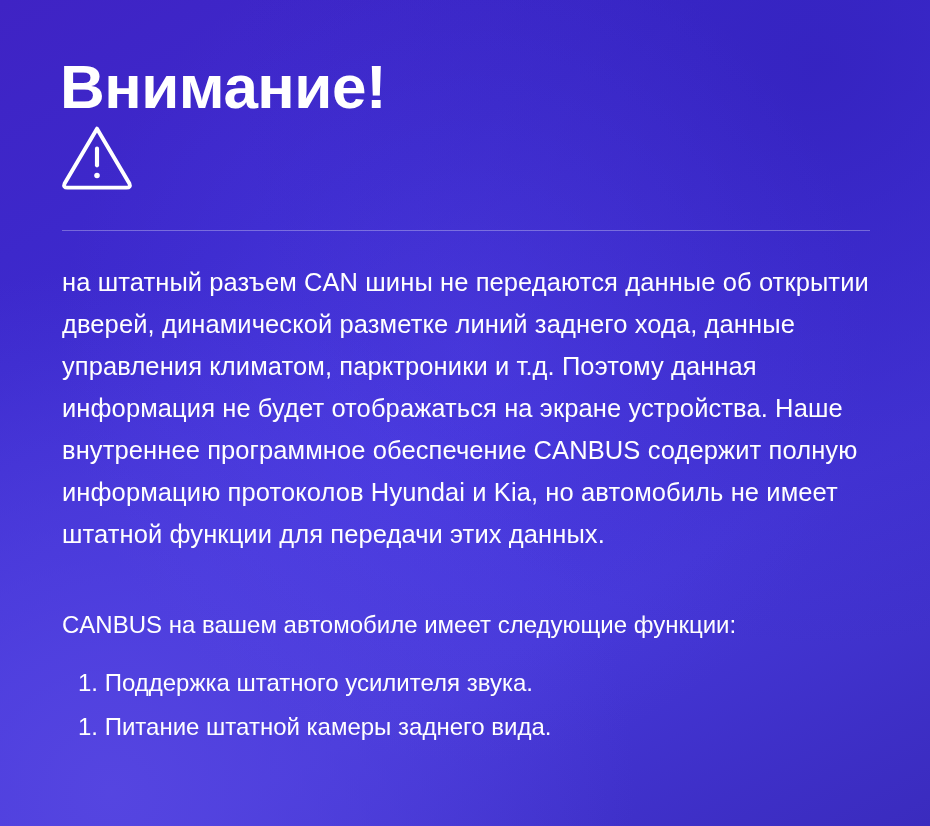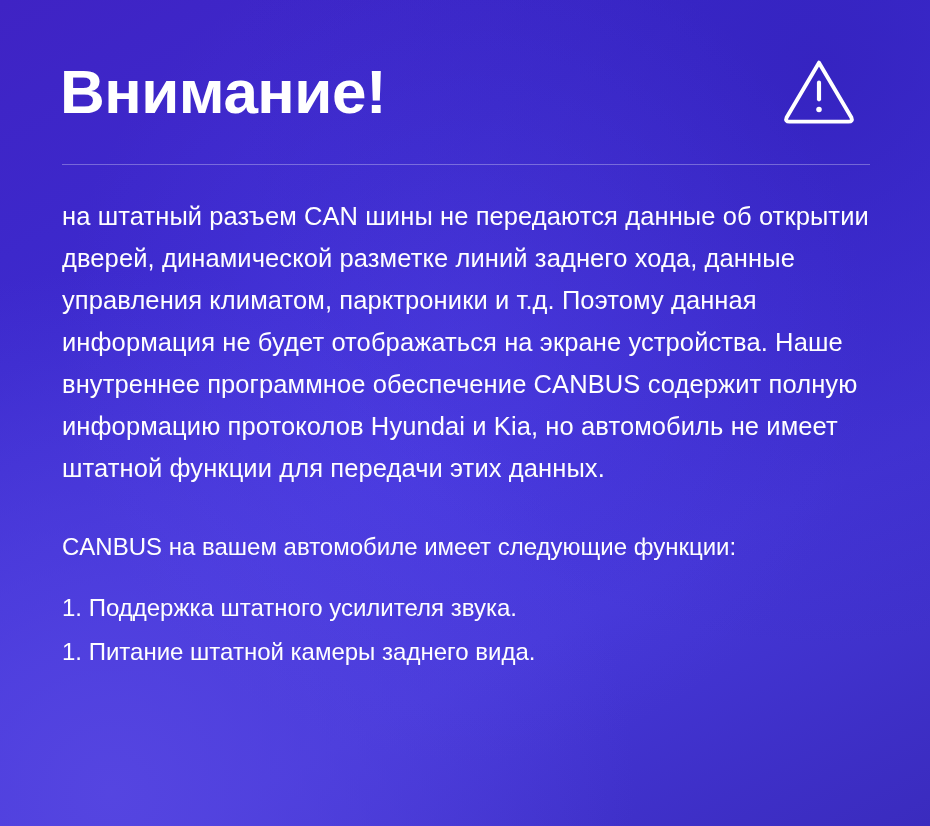--- a/index.html
+++ b/index.html
@@ -28,23 +28,23 @@
   .poster::after {
     content: "";
     position: absolute;
     left: 0; top: 0; right: 0; bottom: 0;
     background: radial-gradient(ellipse at 50% 42%, rgba(110, 95, 255, 0.18) 0%, rgba(0,0,0,0) 62%);
     pointer-events: none;
   }
   .header-row {
     position: relative;
     display: flex;
-    align-items: center;
     justify-content: space-between;
     z-index: 2;
+    flex-direction: column;
   }
   .title {
     font-size: 62px;
     line-height: 1.0;
     font-weight: bold;
     letter-spacing: -0.5px;
     margin: 0;
     padding-top: 4px;
     color: #ffffff;
   }
@@ -66,41 +66,41 @@
     margin: 36px 4px 30px 2px;
     height: 1px;
     background: rgba(255,255,255,0.30);
   }
   .body-text {
     position: relative;
     z-index: 2;
     font-size: 25.5px;
     line-height: 42px;
     letter-spacing: 0.1px;
-    margin: 0 2px 4px 2px;
+    margin: 0 2px 16px 2px;
     color: #ffffff;
     font-weight: 500;
   }
   .section-gap {
     height: 34px;
   }
   .list-intro {
     position: relative;
     z-index: 2;
     font-size: 24px;
     line-height: 40px;
-    margin: 0 2px 19px 2px;
+    margin: 0 2px 8px 2px;
     color: #ffffff;
     font-weight: 500;
   }
   .list {
     position: relative;
     z-index: 2;
     list-style: none;
-    margin: 0;
+    margin: 16px;
     padding: 0 0 0 2px;
   }
   .list li {
     font-size: 24px;
     line-height: 44px;
     color: #ffffff;
     font-weight: 500;
   }
 </style>
 </head>

